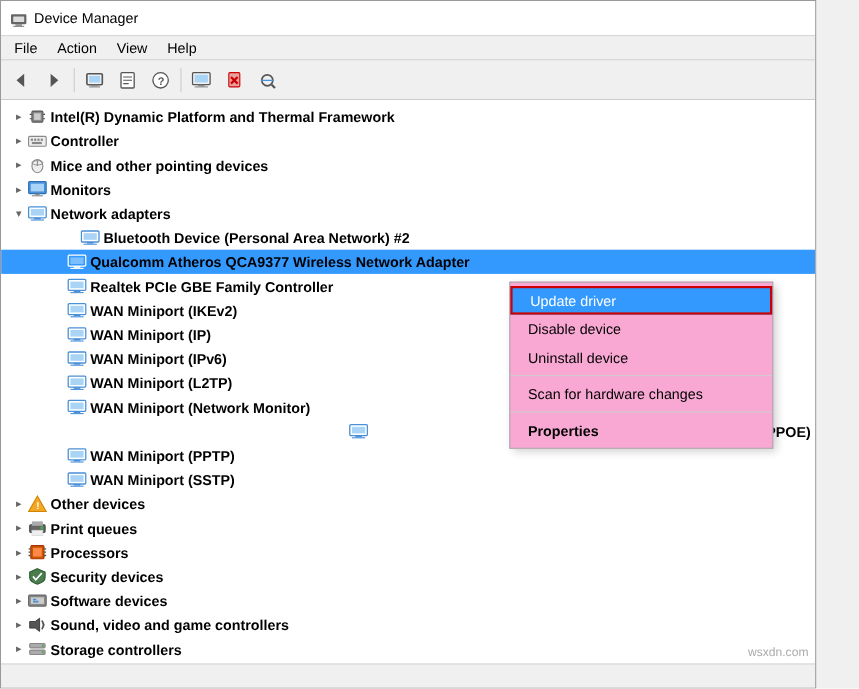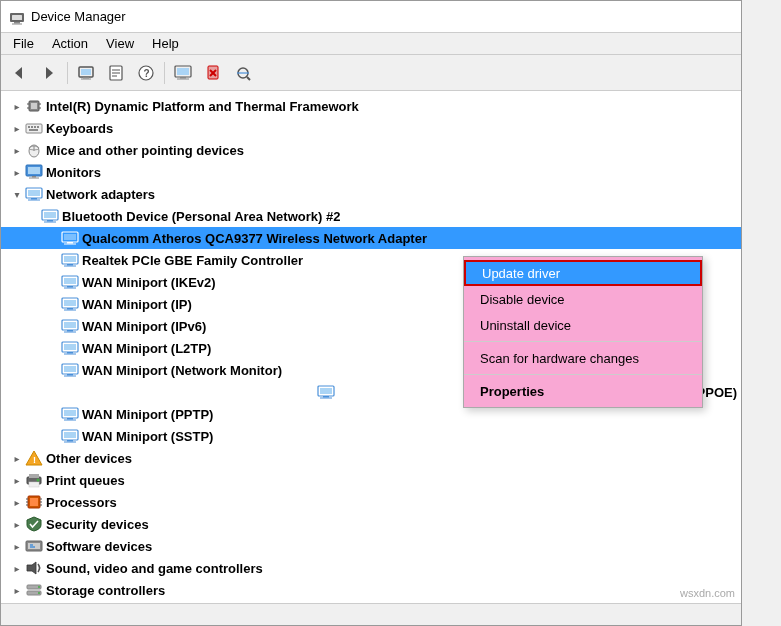--- a/index.html
+++ b/index.html
@@ -286,21 +286,21 @@
           <span class="tree-icon">
             <svg width="18" height="16" viewBox="0 0 18 16">
         <rect x="1" y="4" width="16" height="9" rx="1" fill="#eee" stroke="#888" stroke-width="1"></rect>
         <rect x="3" y="6" width="2" height="2" fill="#888"></rect>
         <rect x="6" y="6" width="2" height="2" fill="#888"></rect>
         <rect x="9" y="6" width="2" height="2" fill="#888"></rect>
         <rect x="12" y="6" width="2" height="2" fill="#888"></rect>
         <rect x="4" y="9" width="9" height="2" fill="#888"></rect>
       </svg>
           </span>
-          <span class="item-label">Keyboards</span>
+          <span class="item-label">Controller</span>
         </div>
         <div class="tree-item" style="padding-left: 8px;">
           <span class="expand-btn">▸</span>
           <span class="tree-icon">
             <svg width="18" height="16" viewBox="0 0 18 16">
         <ellipse cx="9" cy="9" rx="5" ry="6" fill="#eee" stroke="#888" stroke-width="1"></ellipse>
         <line x1="9" y1="4" x2="9" y2="9" stroke="#888" stroke-width="1"></line>
         <ellipse cx="9" cy="6" rx="5" ry="2" fill="none" stroke="#888" stroke-width="0.8"></ellipse>
       </svg>
           </span>
@@ -323,21 +323,21 @@
           <span class="tree-icon">
             <svg width="18" height="16" viewBox="0 0 18 16">
         <rect x="1" y="2" width="16" height="10" rx="1" fill="none" stroke="#4a90d9" stroke-width="1.2"></rect>
         <rect x="3" y="4" width="12" height="6" fill="#aad4f5"></rect>
         <rect x="6" y="12" width="6" height="1.5" fill="#4a90d9"></rect>
         <rect x="3" y="13.5" width="12" height="1" fill="#4a90d9"></rect>
       </svg>
           </span>
           <span class="item-label">Network adapters</span>
         </div>
-        <div class="tree-item" style="padding-left: 24px;">
+        <div class="tree-item" style="padding-left: 56px;">
           <span class="expand-btn"></span>
           <span class="tree-icon">
             <svg width="18" height="16" viewBox="0 0 18 16">
         <rect x="1" y="2" width="16" height="10" rx="1" fill="none" stroke="#4a90d9" stroke-width="1.2"></rect>
         <rect x="3" y="4" width="12" height="6" fill="#aad4f5"></rect>
         <rect x="6" y="12" width="6" height="1.5" fill="#4a90d9"></rect>
         <rect x="3" y="13.5" width="12" height="1" fill="#4a90d9"></rect>
       </svg>
           </span>
           <span class="item-label">Bluetooth Device (Personal Area Network) #2</span>

